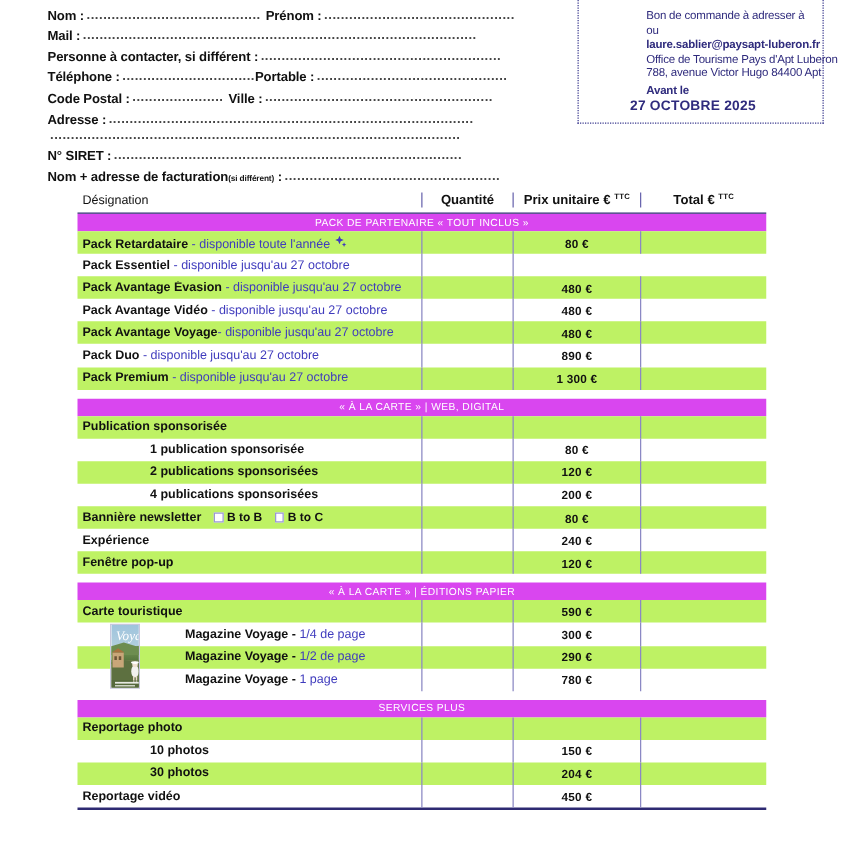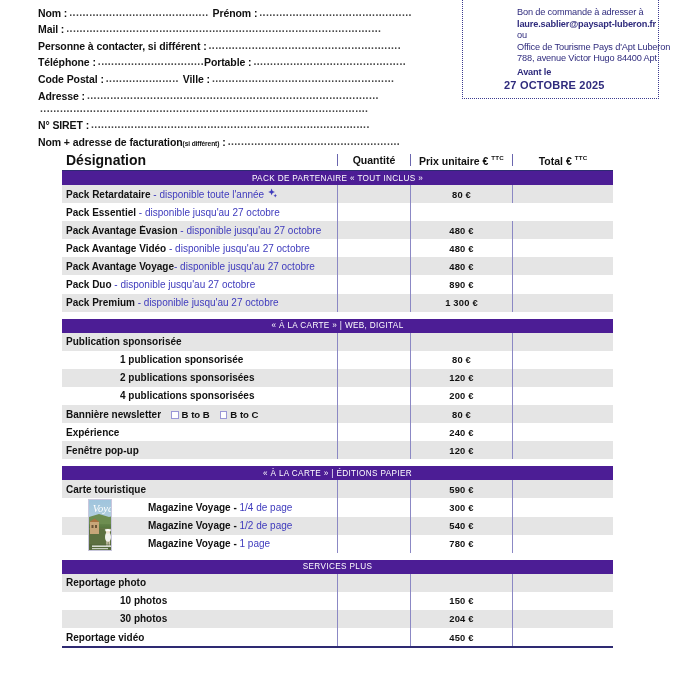--- a/index.html
+++ b/index.html
@@ -54,37 +54,37 @@
   
   .c-desig { width: 275px; }
   .c-qty   { width: 73px; }
   .c-prix  { width: 102px; }
   .c-total { width: 101px; }
 
   .thead {
     height: 21px; align-items: center;
     border-bottom: 1.6px solid #2e2a72;
   }
-  .thead .c-desig { font-size: 14px; font-weight: 700; padding-left: 4px; color: #111; }
+  .thead .c-desig { font-size: 10px; font-weight: 400; padding-left: 4px; color: #111; }
   .thead .c-qty, .thead .c-prix, .thead .c-total {
     font-size: 10.5px; font-weight: 700; text-align: center; color: #111;
   }
   .thead .c-qty, .thead .c-prix { border-left: 1.1px solid #6a66ae; }
   .thead .c-total { border-left: 1.1px solid #6a66ae; }
   .ttc { font-size: 6.2px; vertical-align: super; letter-spacing: 0.2px; }
 
   .band {
-    height: 14px; background: #4c1d95; color: #ffffff;
+    height: 14px; background: #d946ef; color: #ffffff;
     font-size: 8.2px; letter-spacing: 0.35px;
     display: flex; align-items: center; justify-content: center;
     width: 551px;
   }
 
   .drow { height: 18.1px; align-items: center; }
-  .drow.alt { background: #e5e5e5; }
+  .drow.alt { background: #bef264; }
   .drow .c-desig { padding-left: 4px; font-size: 10px; white-space: nowrap; overflow: hidden; }
   .drow .c-qty  { height: 100%; border-left: 1.1px solid #8b88c4; }
   .drow .c-prix {
     height: 100%; border-left: 1.1px solid #8b88c4;
     display: flex; align-items: center; justify-content: center;
     font-size: 9.4px; font-weight: 700; color: #111; letter-spacing: 0.2px;
   }
   .drow .c-total { height: 100%; border-left: 1.1px solid #8b88c4; }
 
   .d-name { font-weight: 700; color: #111; }
@@ -155,22 +155,22 @@
       <div class="form-line">
         <span class="fl-label">Nom + adresse de facturation </span>
         <span class="fl-small">(si différent)</span>
         <span class="fl-label" style="margin-left: 3px;">:</span>
         <span class="dots">....................................................</span>
       </div>
     </div>
 
   <div class="contact-box">
     <div class="cb-line">Bon de commande à adresser à</div>
+    <div class="cb-line">ou</div>
     <div class="cb-line cb-bold">laure.sablier@paysapt-luberon.fr</div>
-    <div class="cb-line">ou</div>
     <div class="cb-line">Office de Tourisme Pays d'Apt Luberon</div>
     <div class="cb-line">788, avenue Victor Hugo 84400 Apt</div>
     <div class="cb-line cb-bold" style="margin-top:2px">Avant le</div>
     <div class="cb-date">27 OCTOBRE 2025</div>
   </div>
 
   <div class="order-table" id="order-table">
       <div class="row thead">
         <div class="c-desig">Désignation</div>
         <div class="c-qty">Quantité</div>
@@ -308,21 +308,21 @@
               <circle cx="31" cy="46.5" r="3.6" fill="#2e2a72" opacity="0.9"></circle>
               <text x="19" y="12" font-family="Liberation Serif, serif" font-size="10.5" font-style="italic" fill="#ffffff" text-anchor="middle">Voyage</text>
             </svg></div></div>
         <div class="c-qty"></div>
         <div class="c-prix">300 €</div>
         <div class="c-total"></div>
       </div>
       <div class="row drow alt">
         <div class="c-desig indent-mag"><span class="d-name">Magazine Voyage - </span><span class="d-sub">1/2 de page</span></div>
         <div class="c-qty"></div>
-        <div class="c-prix">540 €</div>
+        <div class="c-prix">290 €</div>
         <div class="c-total"></div>
       </div>
       <div class="row drow">
         <div class="c-desig indent-mag"><span class="d-name">Magazine Voyage - </span><span class="d-sub">1 page</span></div>
         <div class="c-qty"></div>
         <div class="c-prix">780 €</div>
         <div class="c-total"></div>
       </div>
       <div class="sec-gap"></div>
       <div class="band">SERVICES PLUS</div>

